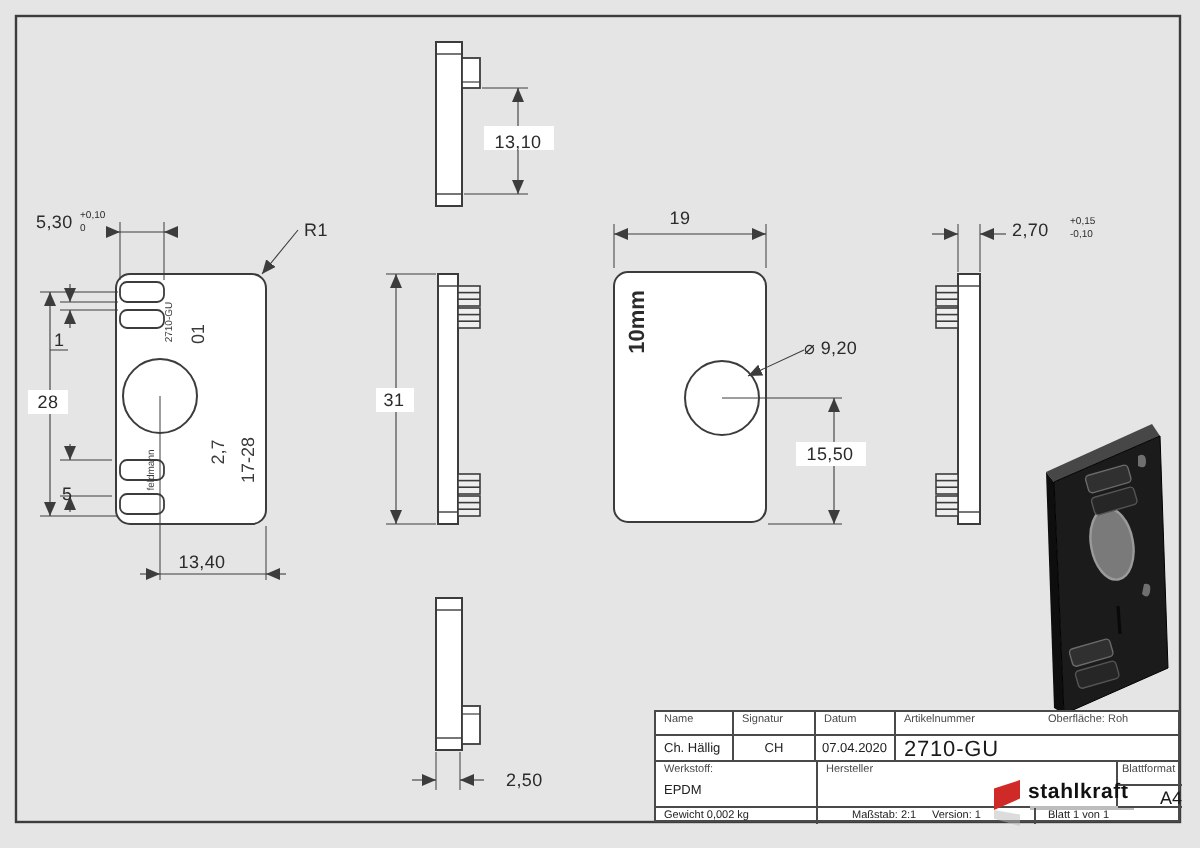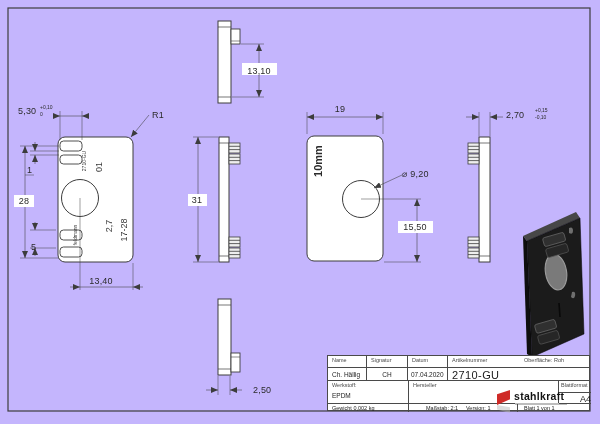--- a/index.html
+++ b/index.html
@@ -1,16 +1,16 @@
 <!DOCTYPE html>
 <html><head>
 <meta charset="utf-8">
 <style>
   html,body{margin:0;padding:0;background:#ffffff;}
-  .page{position:relative;width:600px;height:424px;background:#c4b5fd;overflow:hidden;
+  .page{position:relative;width:600px;height:424px;background:#e5e5e5;overflow:hidden;
         font-family:"Liberation Sans","DejaVu Sans",sans-serif;}
   svg{position:absolute;left:0;top:0;}
   svg text{font-family:"Liberation Sans","DejaVu Sans",sans-serif;fill:#2b2b2b;}
   .d{font-size:9px;letter-spacing:.2px;}
   .dt{font-size:5px;}
   .mk{fill:#3a3a3a;}
   
   .tb{position:absolute;left:327px;top:355px;width:263px;height:56px;
       border:1px solid #4a4a4a;box-sizing:border-box;background:#fff;color:#3a3a3a;}
   .cell{position:absolute;box-sizing:border-box;border-right:1px solid #4a4a4a;border-bottom:1px solid #4a4a4a;}

